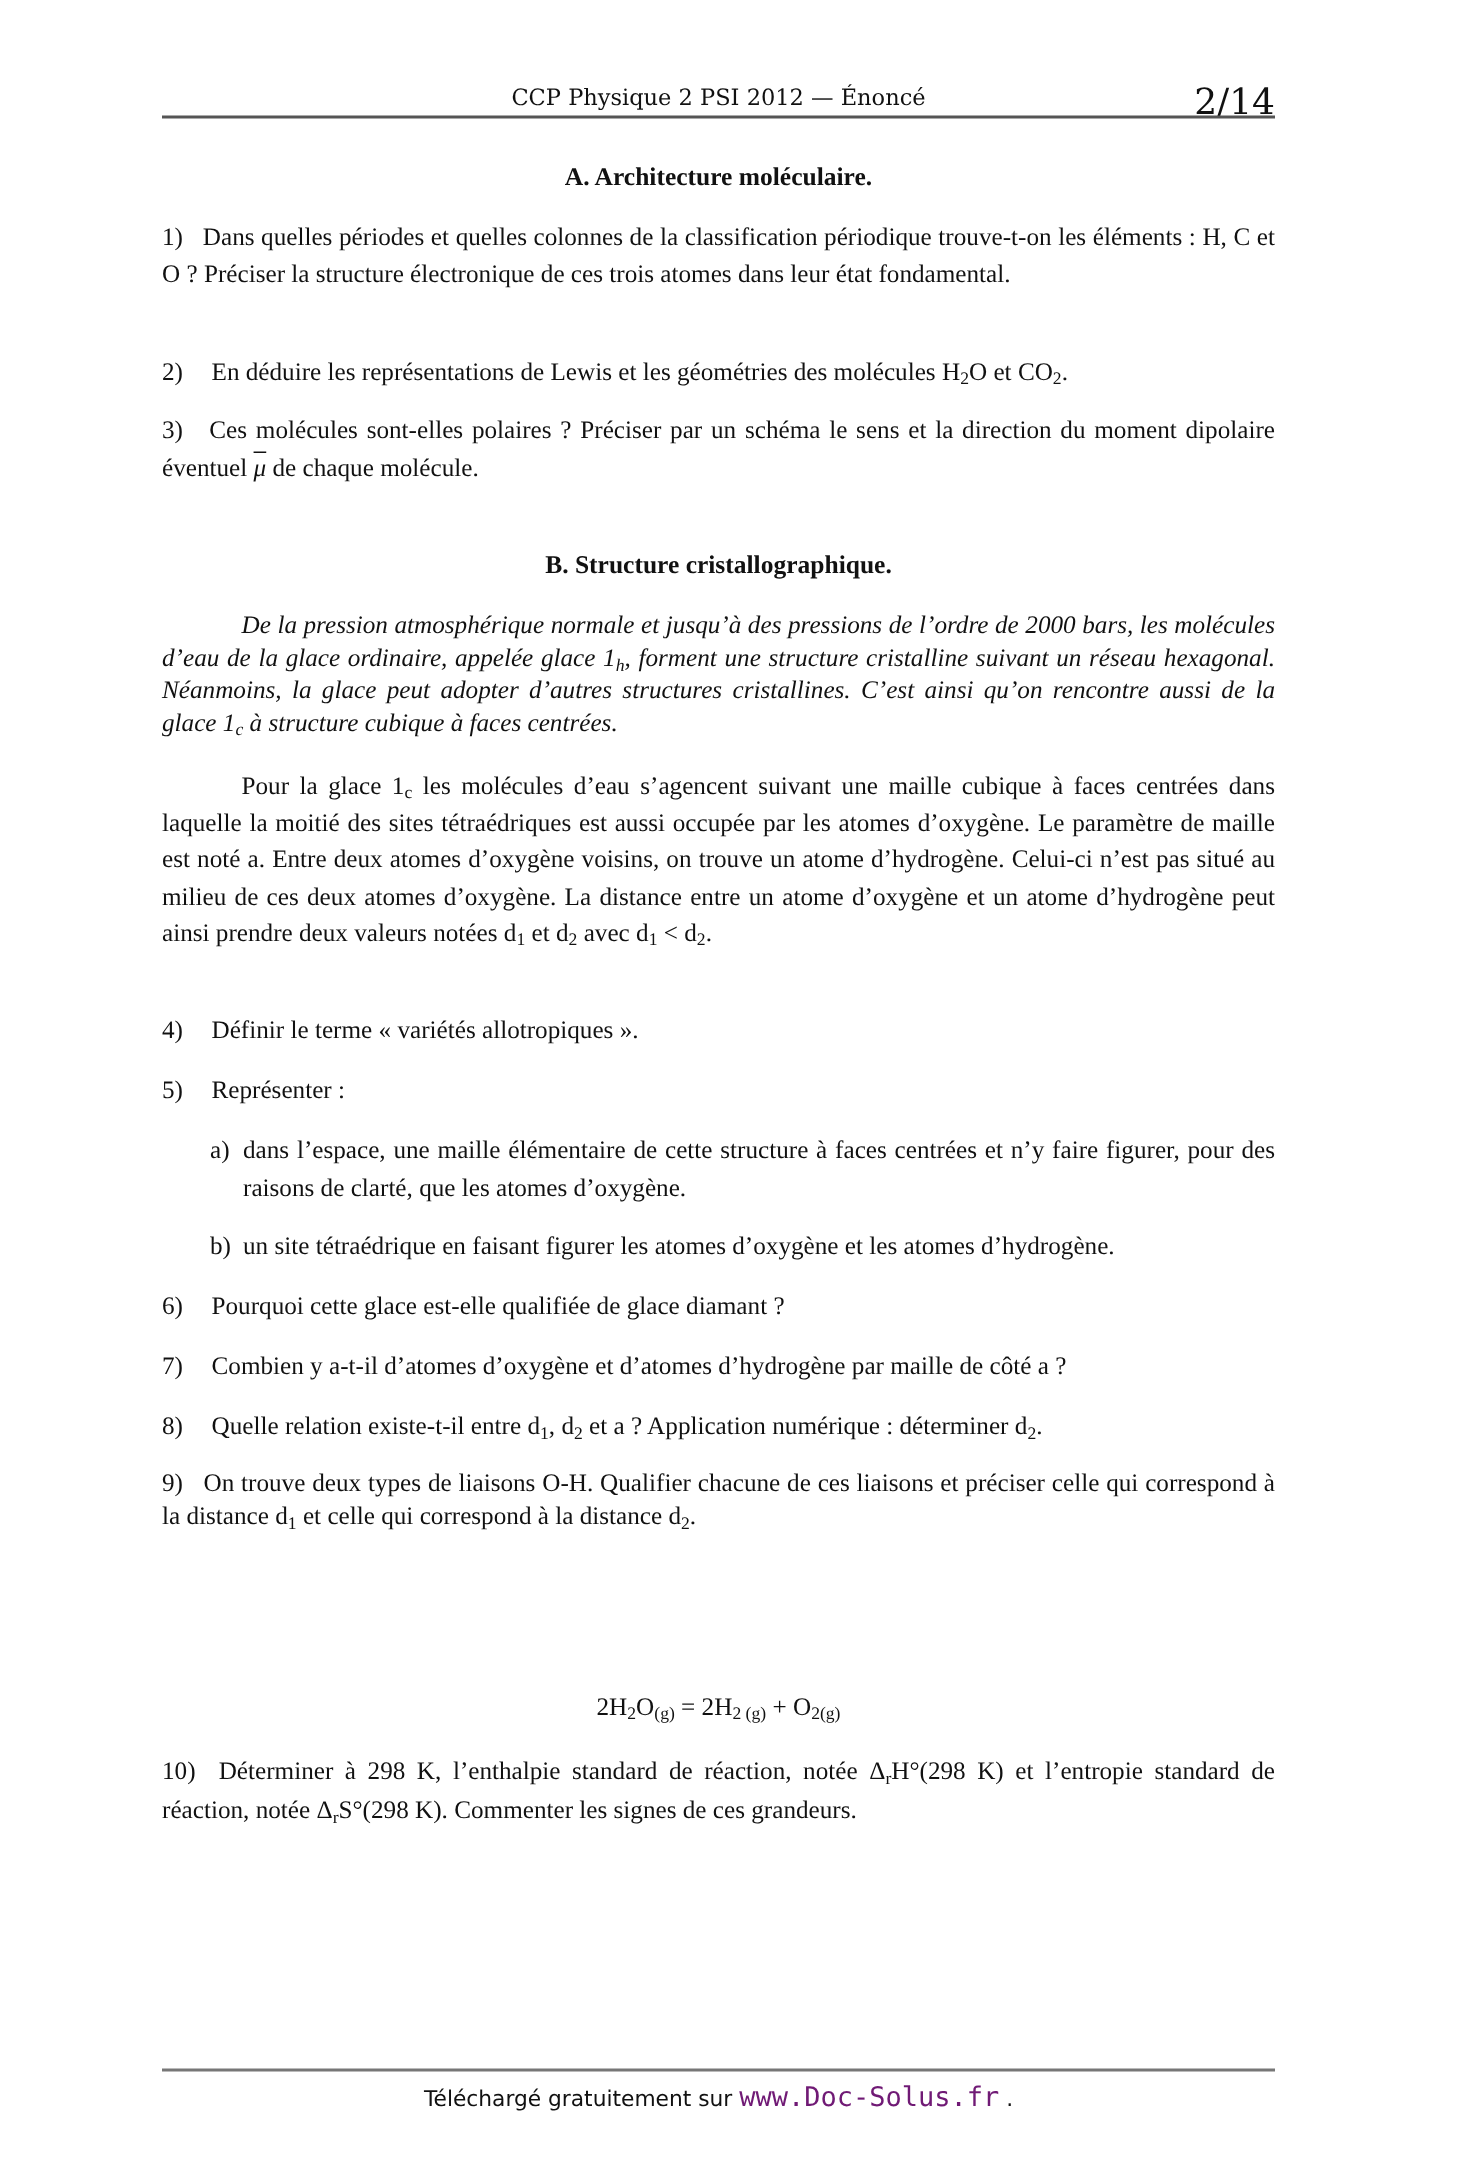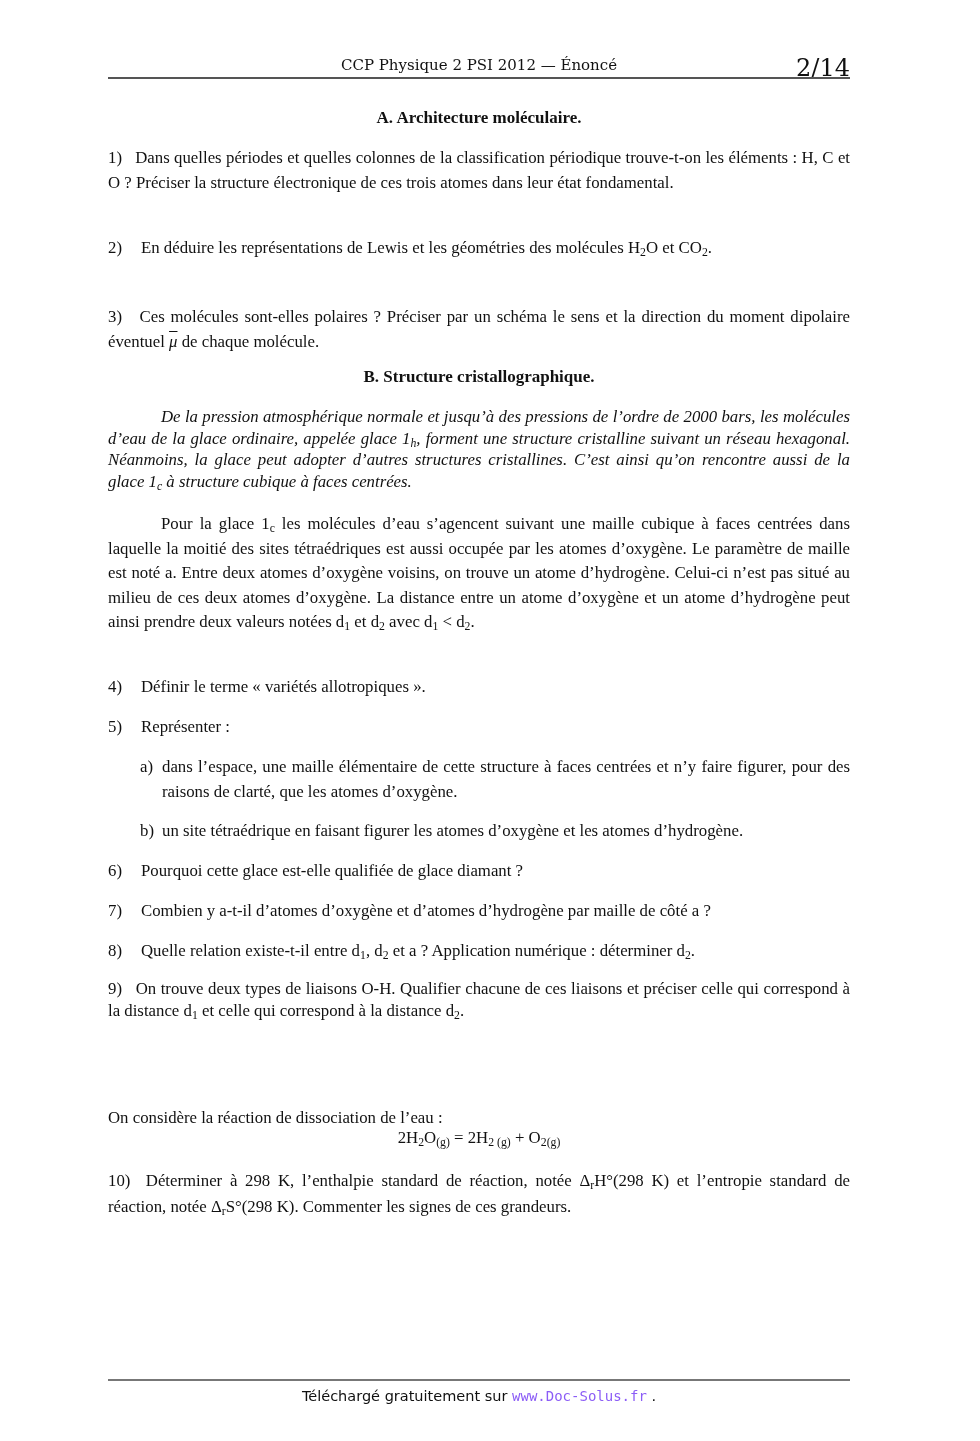--- a/index.html
+++ b/index.html
@@ -17,21 +17,21 @@
   .qt { flex:1; text-align:justify; }
   .ind { text-indent:53px; }
   .it { font-style:italic; }
   sub { font-size:70%; vertical-align:-3px; line-height:0; }
   .sublist { position:absolute; left:140px; width:710px; display:flex; }
   .sublist .qn { width:22px; }
   .mu { font-style:italic; text-decoration:overline; }
   .eq { position:absolute; left:108px; width:742px; text-align:center; }
   .ftr-rule { position:absolute; left:108px; top:1379px; width:742px; height:1.5px; background:#777; }
   .ftr { position:absolute; left:108px; top:1388px; width:742px; text-align:center; font-family:"DejaVu Sans", sans-serif; font-size:14.5px; }
-  .ftr a { font-family:"DejaVu Sans Mono", monospace; color:#8b5cf6; text-decoration:none; font-size:14px; }
+  .ftr a { font-family:"DejaVu Sans Mono", monospace; color:#701a75; text-decoration:none; font-size:18px; }
 </style>
 </head>
 <body>
 
 <div class="page">
 
   <div class="hdr">
     <div class="hdr-title">CCP Physique 2 PSI 2012 — Énoncé</div>
     <div class="hdr-page">2/14</div>
   </div>
@@ -43,21 +43,21 @@
     <span>1)</span>&nbsp;&nbsp;&nbsp;<span>Dans quelles périodes et quelles colonnes de la classification périodique trouve-t-on les éléments : H, C et O ? Préciser la structure électronique de ces trois atomes dans leur état fondamental.</span>
   </div>
 
   <div class="block serif" style="top:236px;">
     <div class="q">
       <span class="qn">2)</span>
       <span class="qt"><span>En déduire les représentations de Lewis et les géométries des molécules H</span><sub>2</sub><span>O et CO</span><sub>2</sub><span>.</span></span>
     </div>
   </div>
 
-  <div class="block serif" style="top:275px;margin-top:30px;">
+  <div class="block serif" style="top:275px;">
     <span>3)</span>&nbsp;&nbsp;&nbsp;<span>Ces molécules sont-elles polaires ? Préciser par un schéma le sens et la direction du moment dipolaire éventuel </span><span class="mu">μ</span><span> de chaque molécule.</span>
   </div>
 
   <div class="h" style="top:367px;">B. Structure cristallographique.</div>
 
   <div class="block serif it ind" style="top:406px; line-height:21.5px;"><span>De la pression atmosphérique normale et jusqu’à des pressions de l’ordre de 2000 bars, les molécules d’eau de la glace ordinaire, appelée glace 1</span><sub>h</sub><span>, forment une structure cristalline suivant un réseau hexagonal. Néanmoins, la glace peut adopter d’autres structures cristallines. C’est ainsi qu’on rencontre aussi de la glace 1</span><sub>c</sub><span> à structure cubique à faces centrées.</span></div>
 
   <div class="block serif ind" style="top:512px;"><span>Pour la glace 1</span><sub>c</sub><span> les molécules d’eau s’agencent suivant une maille cubique à faces centrées dans laquelle la moitié des sites tétraédriques est aussi occupée par les atomes d’oxygène. Le paramètre de maille est noté a. Entre deux atomes d’oxygène voisins, on trouve un atome d’hydrogène. Celui-ci n’est pas situé au milieu de ces deux atomes d’oxygène. La distance entre un atome d’oxygène et un atome d’hydrogène peut ainsi prendre deux valeurs notées d</span><sub>1</sub><span> et d</span><sub>2</sub><span> avec d</span><sub>1</sub><span> &lt; d</span><sub>2</sub><span>.</span></div>
 
   <div class="block serif" style="top:675px;">
@@ -103,21 +103,20 @@
         <span class="qn">8)</span>
         <span class="qt"><span>Quelle relation existe-t-il entre d</span><sub>1</sub><span>, d</span><sub>2</sub><span> et a ? Application numérique : déterminer d</span><sub>2</sub><span>.</span></span>
       </div>
   </div>
 
   <div class="block serif" style="top:978px; line-height:22px;">
     <span>9)</span>&nbsp;&nbsp;&nbsp;<span>On trouve deux types de liaisons O-H. Qualifier chacune de ces liaisons et préciser celle qui correspond à la distance d</span><sub>1</sub><span> et celle qui correspond à la distance d</span><sub>2</sub><span>.</span>
   </div>
 
 
-  <div class="block serif" style="top:1106px;">On considère la réaction de dissociation de l’eau :</div>
 
   <div class="eq serif" style="top:1126px;"><span>2H</span><sub>2</sub><span>O</span><sub>(g)</sub><span> = 2H</span><sub>2 (g)</sub><span> + O</span><sub>2(g)</sub></div>
 
   <div class="block serif" style="top:1168px; line-height:26px;">
     <span>10)</span>&nbsp;&nbsp;<span>Déterminer à 298 K, l’enthalpie standard de réaction, notée Δ</span><sub>r</sub><span>H°(298 K) et l’entropie standard de réaction, notée Δ</span><sub>r</sub><span>S°(298 K). Commenter les signes de ces grandeurs.</span>
   </div>
 
   <div class="ftr-rule"></div>
   <div class="ftr">
     <span>Téléchargé gratuitement sur </span><a href="#">www.Doc-Solus.fr</a><span> .</span>

